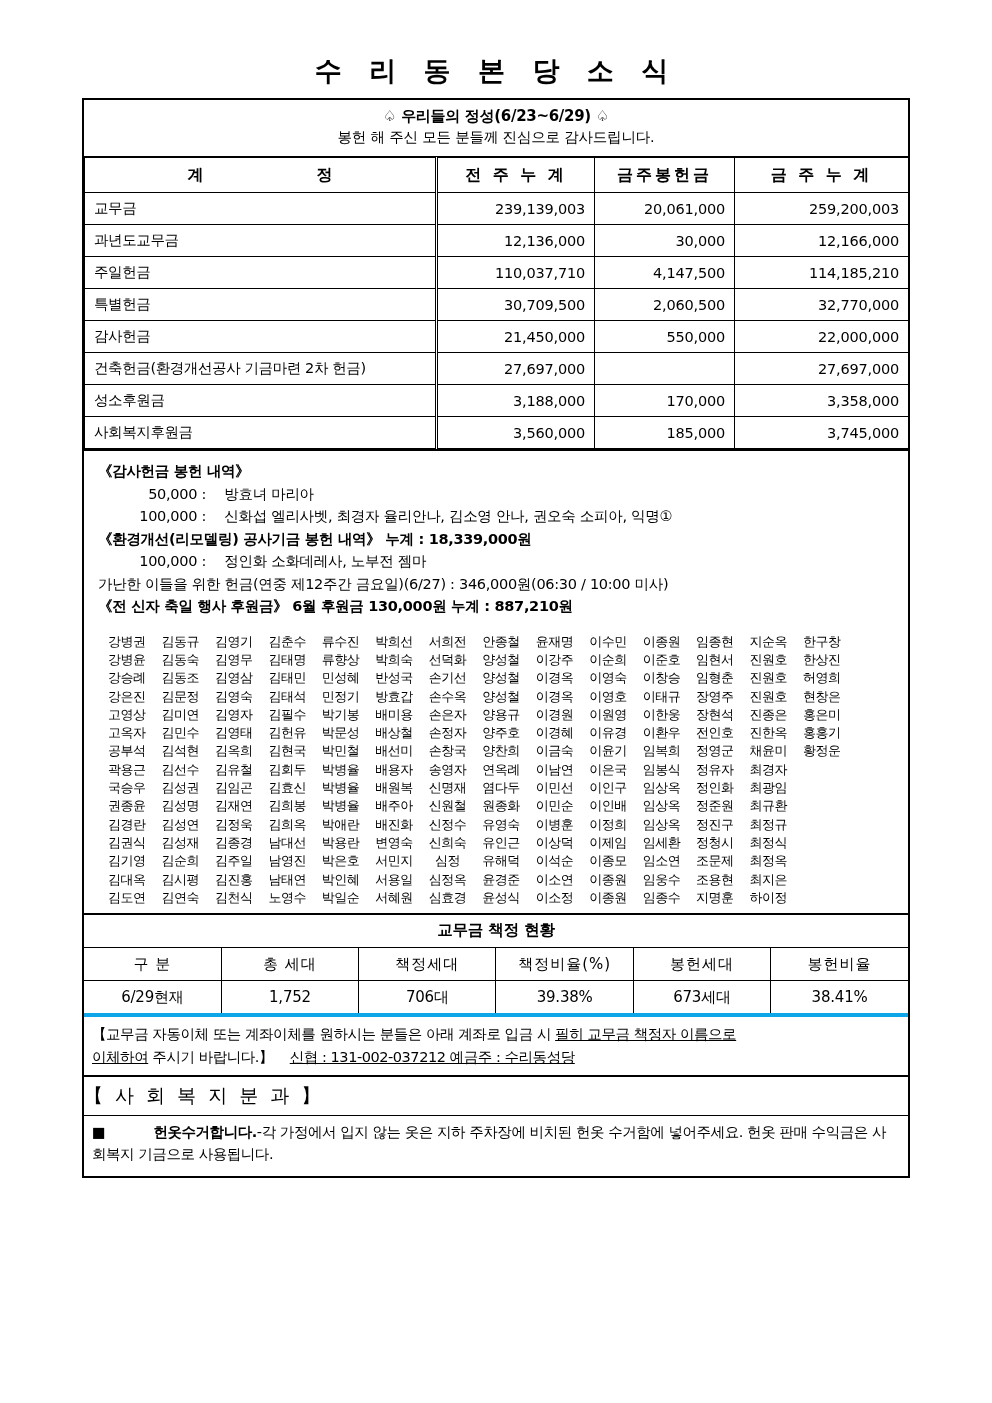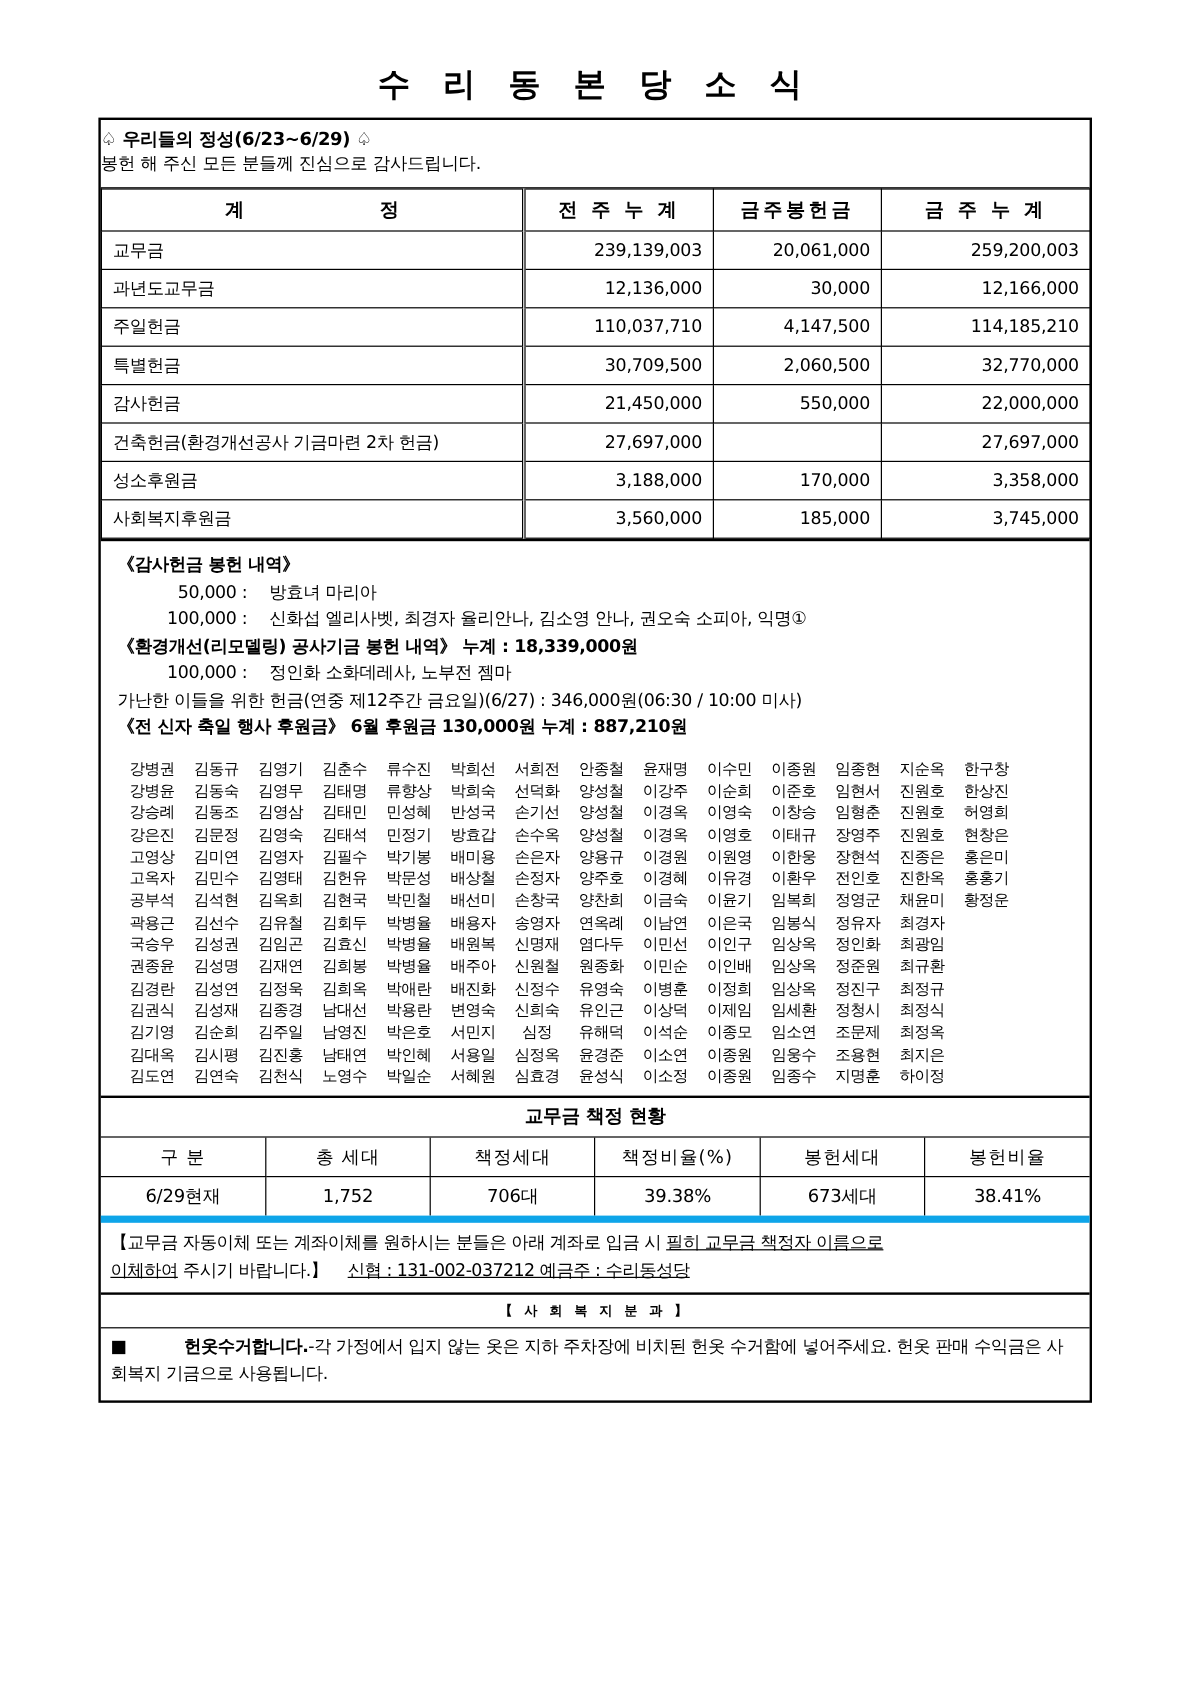--- a/index.html
+++ b/index.html
@@ -39,20 +39,21 @@
   .frame {
     margin: 0 82px 0 82px;
     border: 2px solid #000;
     box-sizing: border-box;
     width: 828px;
   }
 
   
   .offer-head {
     border-bottom: 1.5px solid #000;
+    text-align: center;
     padding: 6px 0 7px 0;
   }
   .offer-title {
     font-size: 15px;
     font-weight: bold;
     letter-spacing: -0.3px;
     line-height: 1.45;
   }
   .offer-sub {
     font-size: 14.5px;
@@ -185,32 +186,31 @@
     letter-spacing: -0.2px;
   }
   table.stats tr td:first-child { border-left: none; }
   table.stats tr td:last-child { border-right: none; }
   table.stats tr:first-child td { border-top: none; }
   table.stats tr:last-child td { border-bottom: none; }
   table.stats td.hd { font-weight: normal; letter-spacing: 1px; }
 
   
   .notice {
-    border-top: 6px solid #0ea5e9;
+    border-top: 4px solid #0ea5e9;
     padding: 6px 8px 7px 8px;
     font-size: 14.5px;
     line-height: 1.55;
     letter-spacing: -0.45px;
   }
   .u { text-decoration: underline; }
   .sect-head {
     border-top: 2px solid #000;
-    text-align: center;
-    font-weight: bold;
-    font-size: 11px;
+    font-weight: normal;
+    font-size: 19px;
     letter-spacing: 3px;
     padding: 6px 0 6px 0;
   }
   .welfare {
     border-top: 1px solid #000;
     padding: 6px 8px 10px 8px;
     font-size: 14.5px;
     line-height: 1.5;
     letter-spacing: -0.45px;
   }

